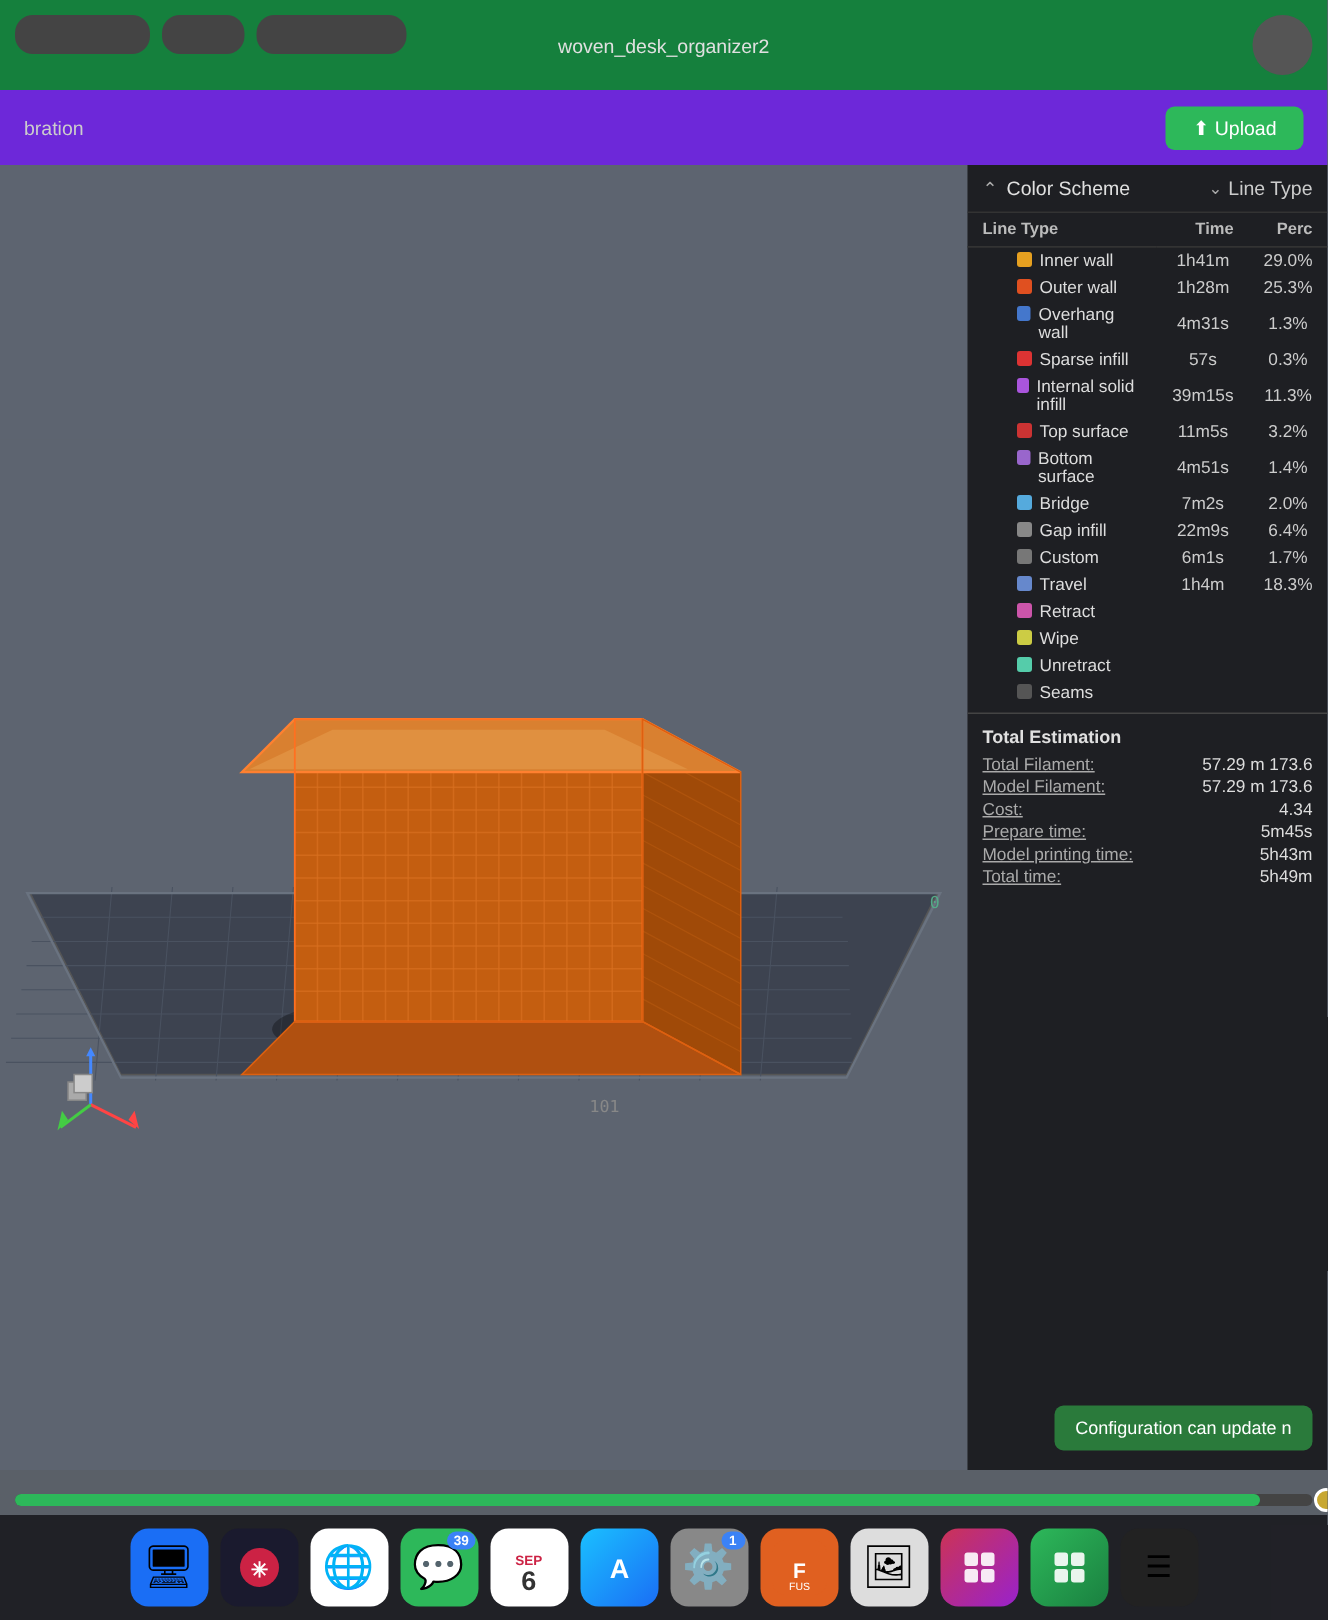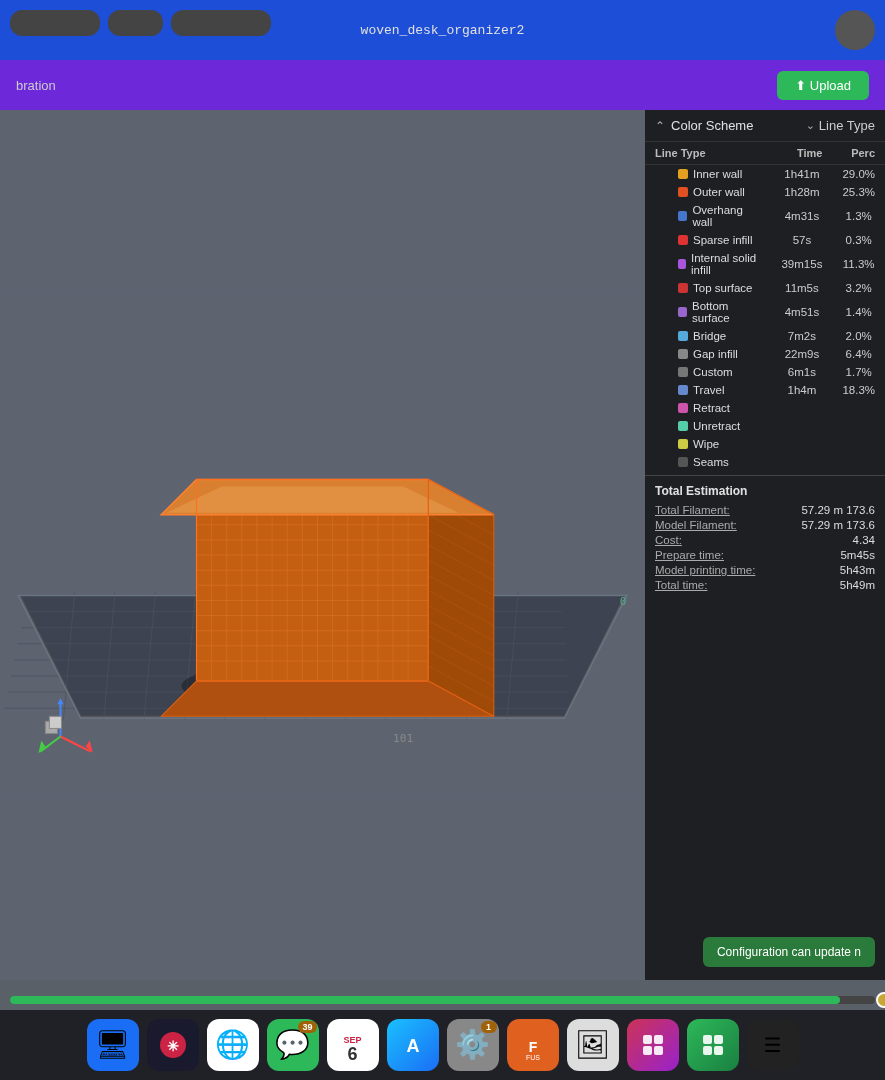--- a/index.html
+++ b/index.html
@@ -12,26 +12,25 @@
       position: relative;
     }
 
     
     .top-bar {
       position: absolute;
       top: 0;
       left: 0;
       right: 0;
       height: 60px;
-      background: #1d4ed8;
+      background: #15803d;
       display: flex;
       align-items: center;
       justify-content: center;
       z-index: 10;
-      font-family: Liberation Mono, monospace;
     }
     .top-bar-title {
       color: #e0e0e0;
       font-size: 13px;
       font-weight: 500;
     }
     .top-left-controls {
       position: absolute;
       left: 10px;
       top: 10px;
@@ -174,21 +173,21 @@
     .color-swatch {
       display: inline-block;
       width: 10px;
       height: 10px;
       border-radius: 2px;
       margin-right: 5px;
       vertical-align: middle;
     }
     .color-cell {
       display: flex;
-      align-items: center;
+      align-items: flex-start;
       padding-left: 23px;
     }
 
     
     .total-section {
       padding: 8px 10px;
       border-top: 1px solid #444;
       margin-top: 4px;
     }
     .total-title {
@@ -288,21 +287,21 @@
       align-items: center;
       justify-content: center;
       position: relative;
       cursor: pointer;
       flex-shrink: 0;
     }
     .dock-badge {
       position: absolute;
       top: 2px;
       right: 2px;
-      background: #a16207;
+      background: #3b82f6;
       color: white;
       font-size: 9px;
       font-weight: bold;
       border-radius: 8px;
       padding: 1px 4px;
       min-width: 16px;
       text-align: center;
     }
     .dock-icon-text {
       font-size: 28px;
@@ -597,32 +596,32 @@
           <span class="color-swatch" style="background:#cc55aa;"></span>
           <span>Retract</span>
         </div>
       </td>
       <td></td>
       <td></td>
     </tr>
         <tr class="table-row">
       <td>
         <div class="color-cell">
+          <span class="color-swatch" style="background:#cccc44;"></span>
+          <span>Wipe</span>
+        </div>
+      </td>
+      <td></td>
+      <td></td>
+    </tr>
+        <tr class="table-row">
+      <td>
+        <div class="color-cell">
           <span class="color-swatch" style="background:#55ccaa;"></span>
           <span>Unretract</span>
-        </div>
-      </td>
-      <td></td>
-      <td></td>
-    </tr>
-        <tr class="table-row">
-      <td>
-        <div class="color-cell">
-          <span class="color-swatch" style="background:#cccc44;"></span>
-          <span>Wipe</span>
         </div>
       </td>
       <td></td>
       <td></td>
     </tr>
         <tr class="table-row">
       <td>
         <div class="color-cell">
           <span class="color-swatch" style="background:#555555;"></span>
           <span>Seams</span>

